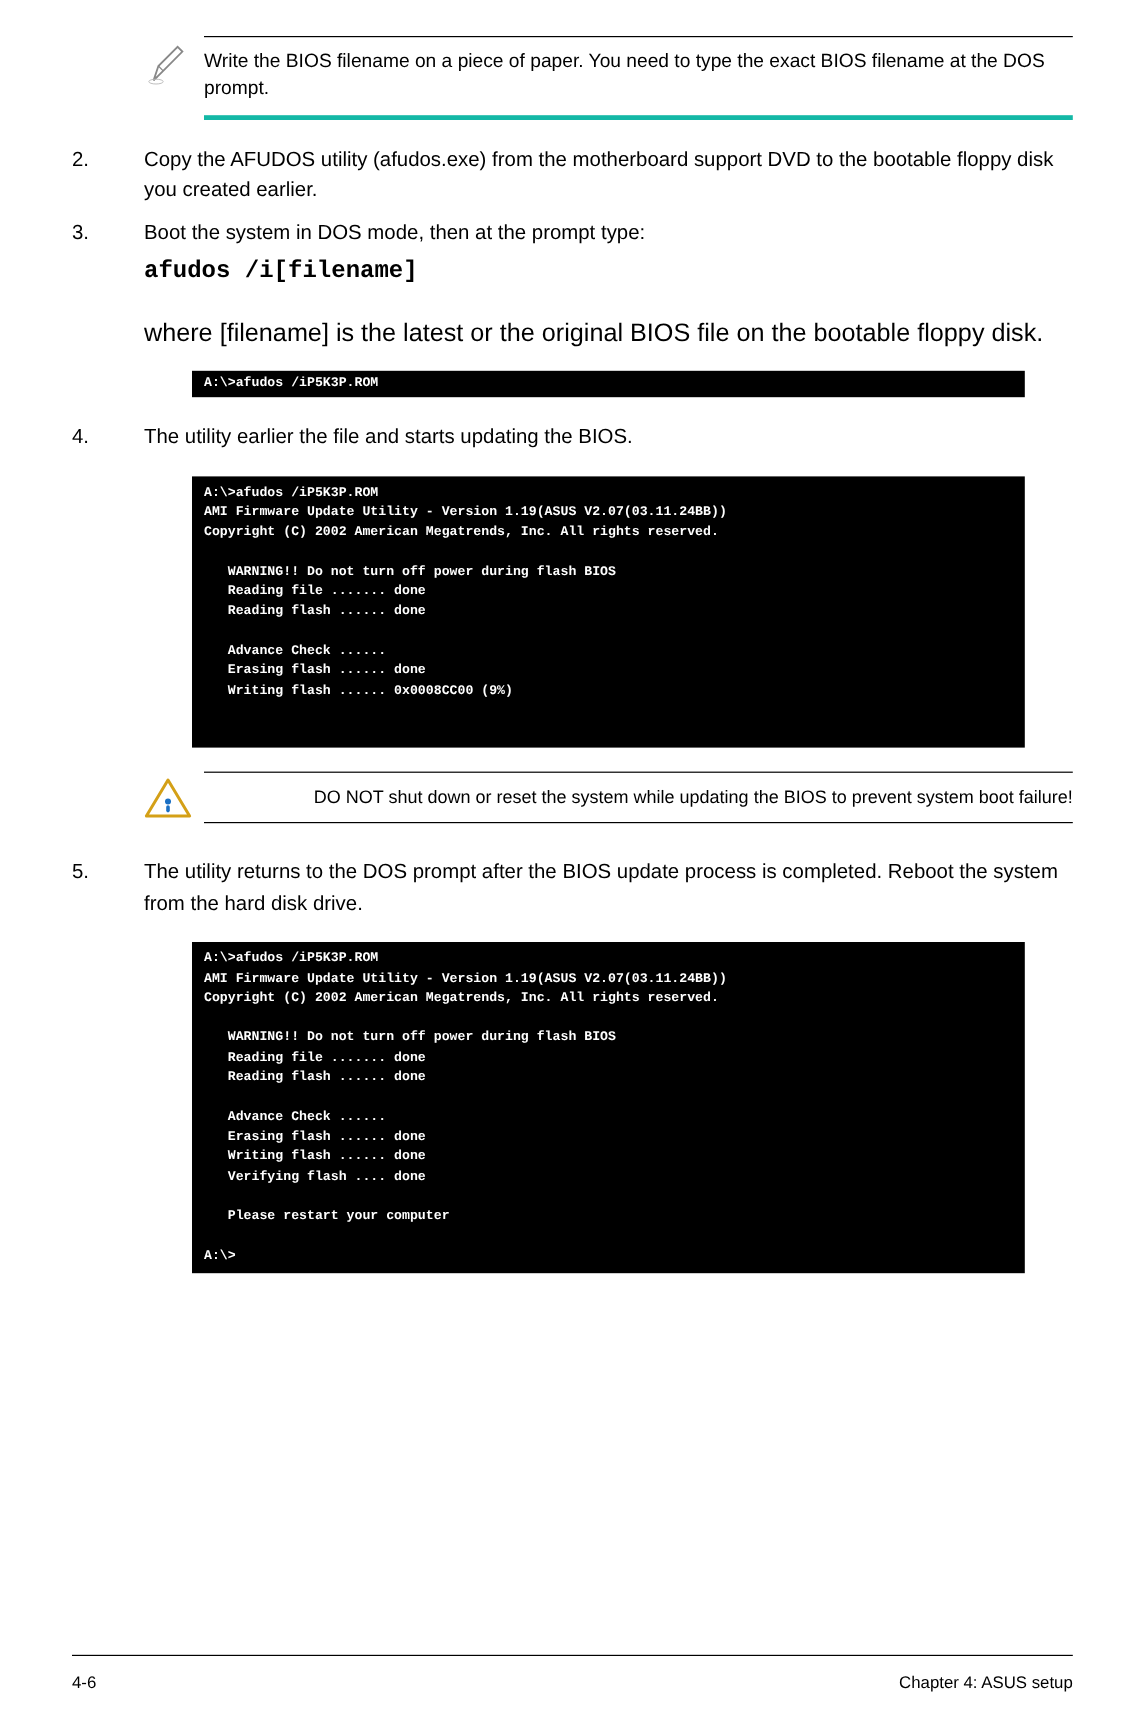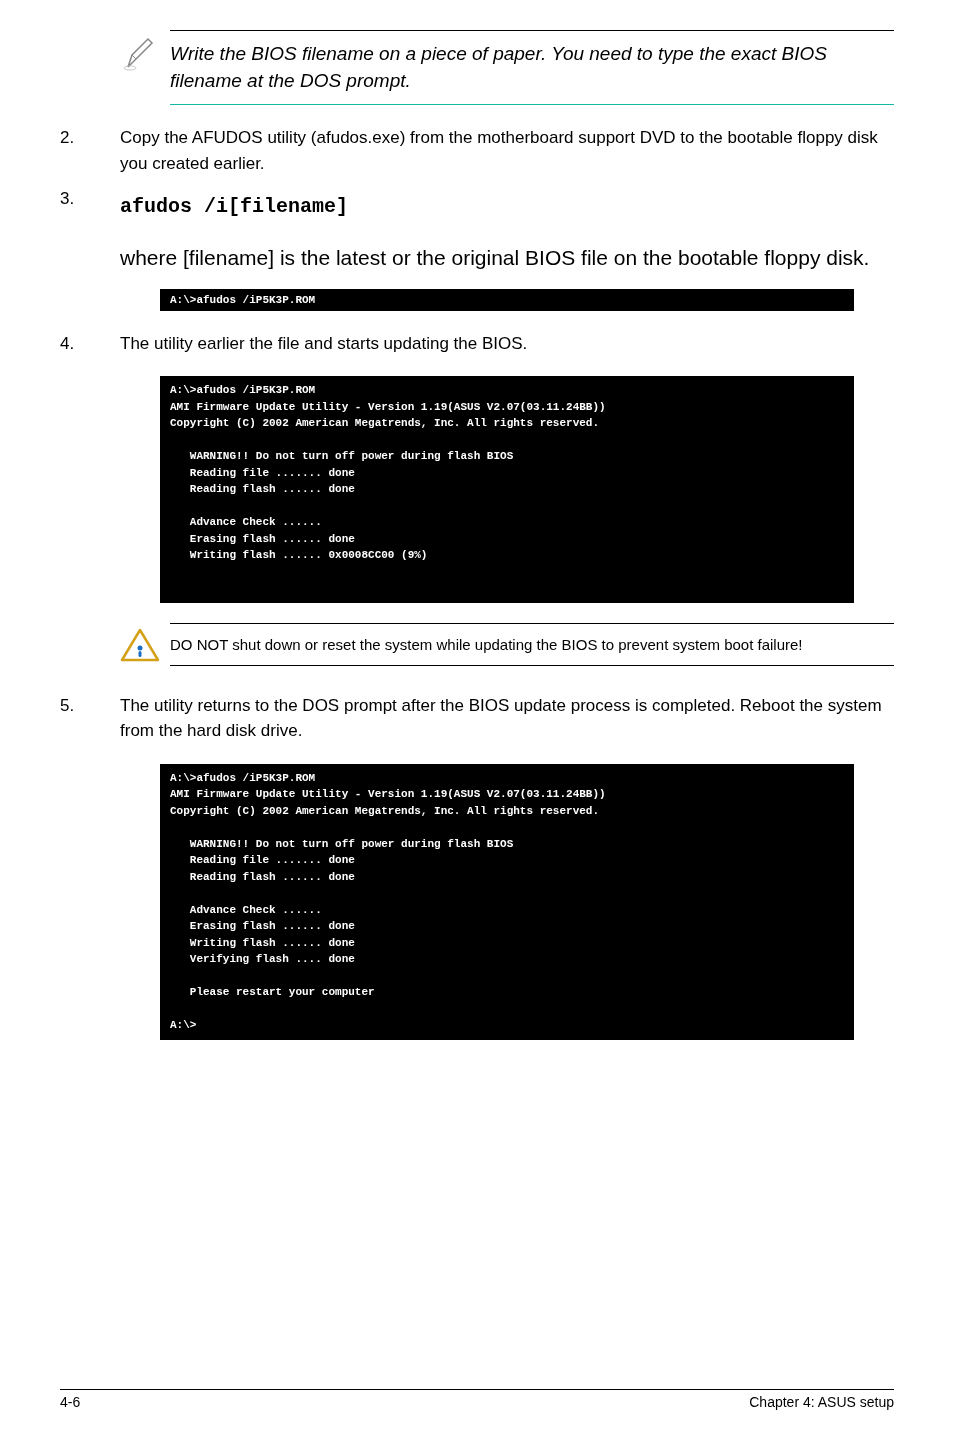--- a/index.html
+++ b/index.html
@@ -23,44 +23,44 @@
       margin-left: 60px;
     }
     .note-icon {
       width: 50px;
       flex-shrink: 0;
       padding-top: 5px;
     }
     .note-content {
       flex: 1;
       border-top: 1px solid #000;
-      border-bottom: 1px solid #14b8a6;
+      border-bottom: 4px solid #14b8a6;
       padding: 10px 0;
-      font-size: 19px;
+      font-size: 16px;
       line-height: 1.4;
-      font-style: italic;
     }
     .warn-box {
       display: flex;
       align-items: flex-start;
       margin-bottom: 25px;
       margin-left: 60px;
     }
     .warn-icon {
       width: 50px;
       flex-shrink: 0;
       padding-top: 5px;
     }
     .warn-content {
       flex: 1;
       border-top: 1px solid #000;
       border-bottom: 1px solid #000;
       padding: 10px 0;
       font-size: 15px;
       line-height: 1.4;
+      text-align: right;
     }
     .step {
       display: flex;
       margin-bottom: 10px;
       font-size: 17px;
       line-height: 1.5;
     }
     .step-num {
       width: 60px;
       flex-shrink: 0;
@@ -106,21 +106,21 @@
       margin-bottom: 20px;
       white-space: pre;
       line-height: 1.3;
     }
     .footer {
       position: absolute;
       bottom: 28px;
       left: 60px;
       right: 60px;
       border-top: 1px solid #000;
-      padding-top: 4px;
+      padding-top: 14px;
       display: flex;
       justify-content: space-between;
       font-size: 14px;
     }
     .spacer {
       height: 10px;
     }
   </style>
 </head>
 <body>
@@ -138,20 +138,21 @@
 </div>
 
 <div class="step">
   <div class="step-num">2.</div>
   <div class="step-text">Copy the AFUDOS utility (afudos.exe) from the motherboard support DVD to the bootable floppy disk you created earlier.</div>
 </div>
 
 <div class="step">
   <div class="step-num">3.</div>
   <div class="step-text">
+    <span>Boot the system in DOS mode, then at the prompt type:</span>
     <span class="code-inline">afudos /i[filename]</span>
   </div>
 </div>
 
 <div class="spacer"></div>
 
 <div class="sub-text">where [filename] is the latest or the original BIOS file on the bootable floppy disk.</div>
 
 <div class="terminal-small">A:\&gt;afudos /iP5K3P.ROM</div>
 

